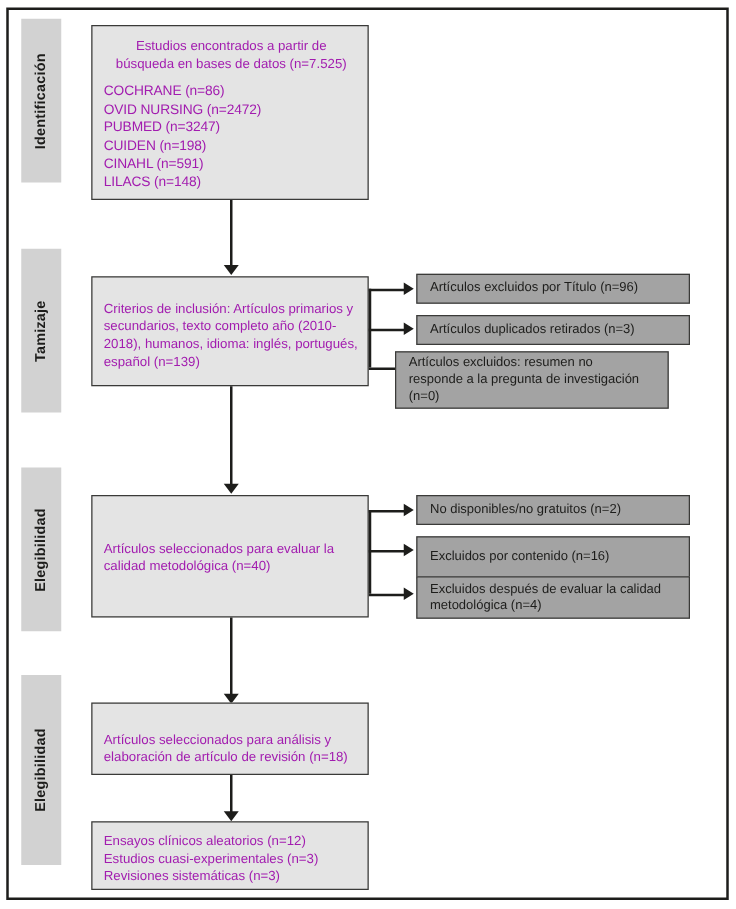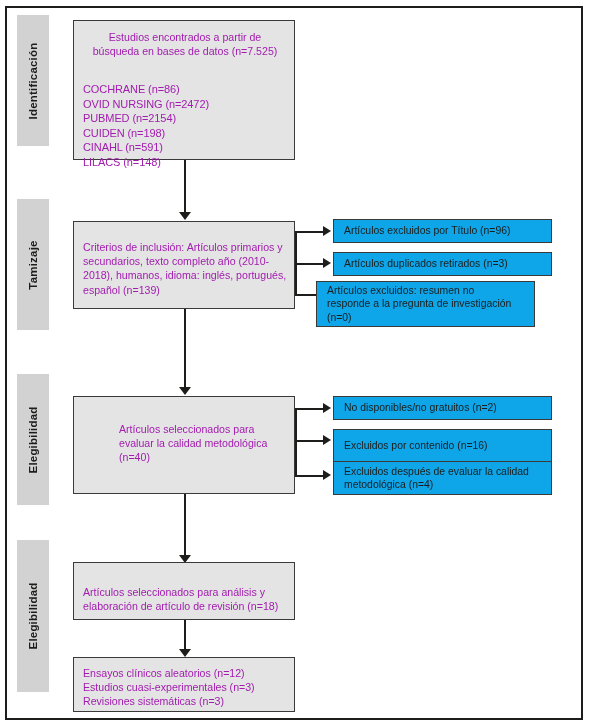--- a/index.html
+++ b/index.html
@@ -69,26 +69,25 @@
     padding: 0 6px;
   }
   .box-text {
     font-size: 10.6px;
     line-height: 14.2px;
   }
   .mono-list {
     font-size: 11px;
     line-height: 14.6px;
     letter-spacing: -0.1px;
-    margin-top: 16px;
   }
 
   .right-box {
     position: absolute;
-    background: #0ea5e9;
+    background: #a3a3a3;
     border: 1.2px solid #3a3a38;
     box-sizing: border-box;
     color: #1d1d1b;
     font-size: 10.4px;
     line-height: 13.4px;
     display: flex;
     align-items: center;
     padding-left: 10px;
     padding-right: 21px;
   }
@@ -140,21 +139,21 @@
   </div>
 
   <div class="box" style="left:73px; top:20px; width:222px; height:140px;">
     <div class="box-inner" style="top:10px;">
       <div class="box-title">Estudios encontrados a partir de</div>
       <div class="box-title">búsqueda en bases de datos (n=7.525)</div>
     </div>
     <div class="box-inner mono-list" style="top:45px;">
       <div>COCHRANE (n=86)</div>
       <div>OVID NURSING (n=2472)</div>
-      <div>PUBMED (n=2154)</div>
+      <div>PUBMED (n=3247)</div>
       <div>CUIDEN (n=198)</div>
       <div>CINAHL (n=591)</div>
       <div>LILACS (n=148)</div>
     </div>
   </div>
 
   <div class="v-line" style="left:184px; top:160px; height:56px;"></div>
   <div class="arrow-down" style="left:179px; top:212px;"></div>
 
   <div class="box" style="left:73px; top:221px; width:222px; height:88px;">
@@ -176,21 +175,21 @@
     <span>Artículos duplicados retirados (n=3)</span>
   </div>
   <div class="right-box" style="left:316px; top:281px; width:219px; height:46px;">
     <span>Artículos excluidos: resumen no responde a la pregunta de investigación (n=0)</span>
   </div>
 
   <div class="v-line" style="left:184px; top:309px; height:82px;"></div>
   <div class="arrow-down" style="left:179px; top:387px;"></div>
 
   <div class="box" style="left:73px; top:396px; width:222px; height:98px;">
-    <div class="box-inner box-text" style="top:25px;margin-left:36px;">Artículos seleccionados para evaluar la calidad metodológica (n=40)</div>
+    <div class="box-inner box-text" style="top:35px;">Artículos seleccionados para evaluar la calidad metodológica (n=40)</div>
   </div>
 
   <div class="v-line" style="left:295px; top:408px; height:67px;"></div>
   <div class="h-line" style="left:295px; top:408px; width:30px;"></div>
   <div class="arrow-right" style="left:323px; top:403px;"></div>
   <div class="h-line" style="left:295px; top:440px; width:30px;"></div>
   <div class="arrow-right" style="left:323px; top:435px;"></div>
   <div class="h-line" style="left:295px; top:475px; width:30px;"></div>
   <div class="arrow-right" style="left:323px; top:470px;"></div>
 

